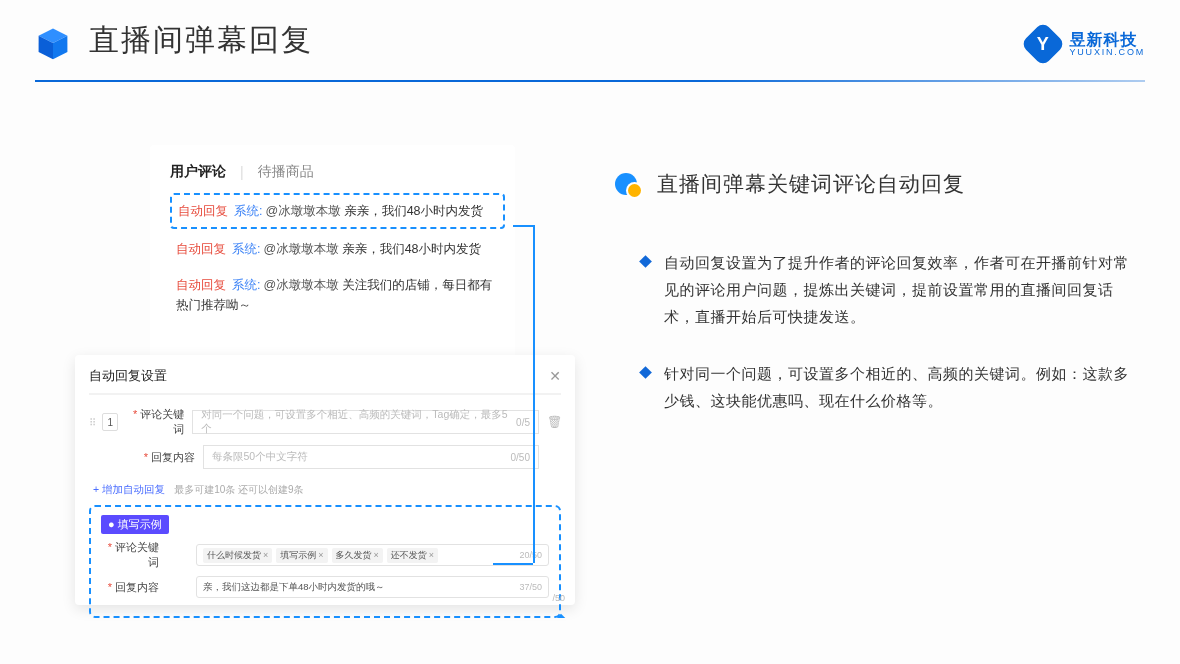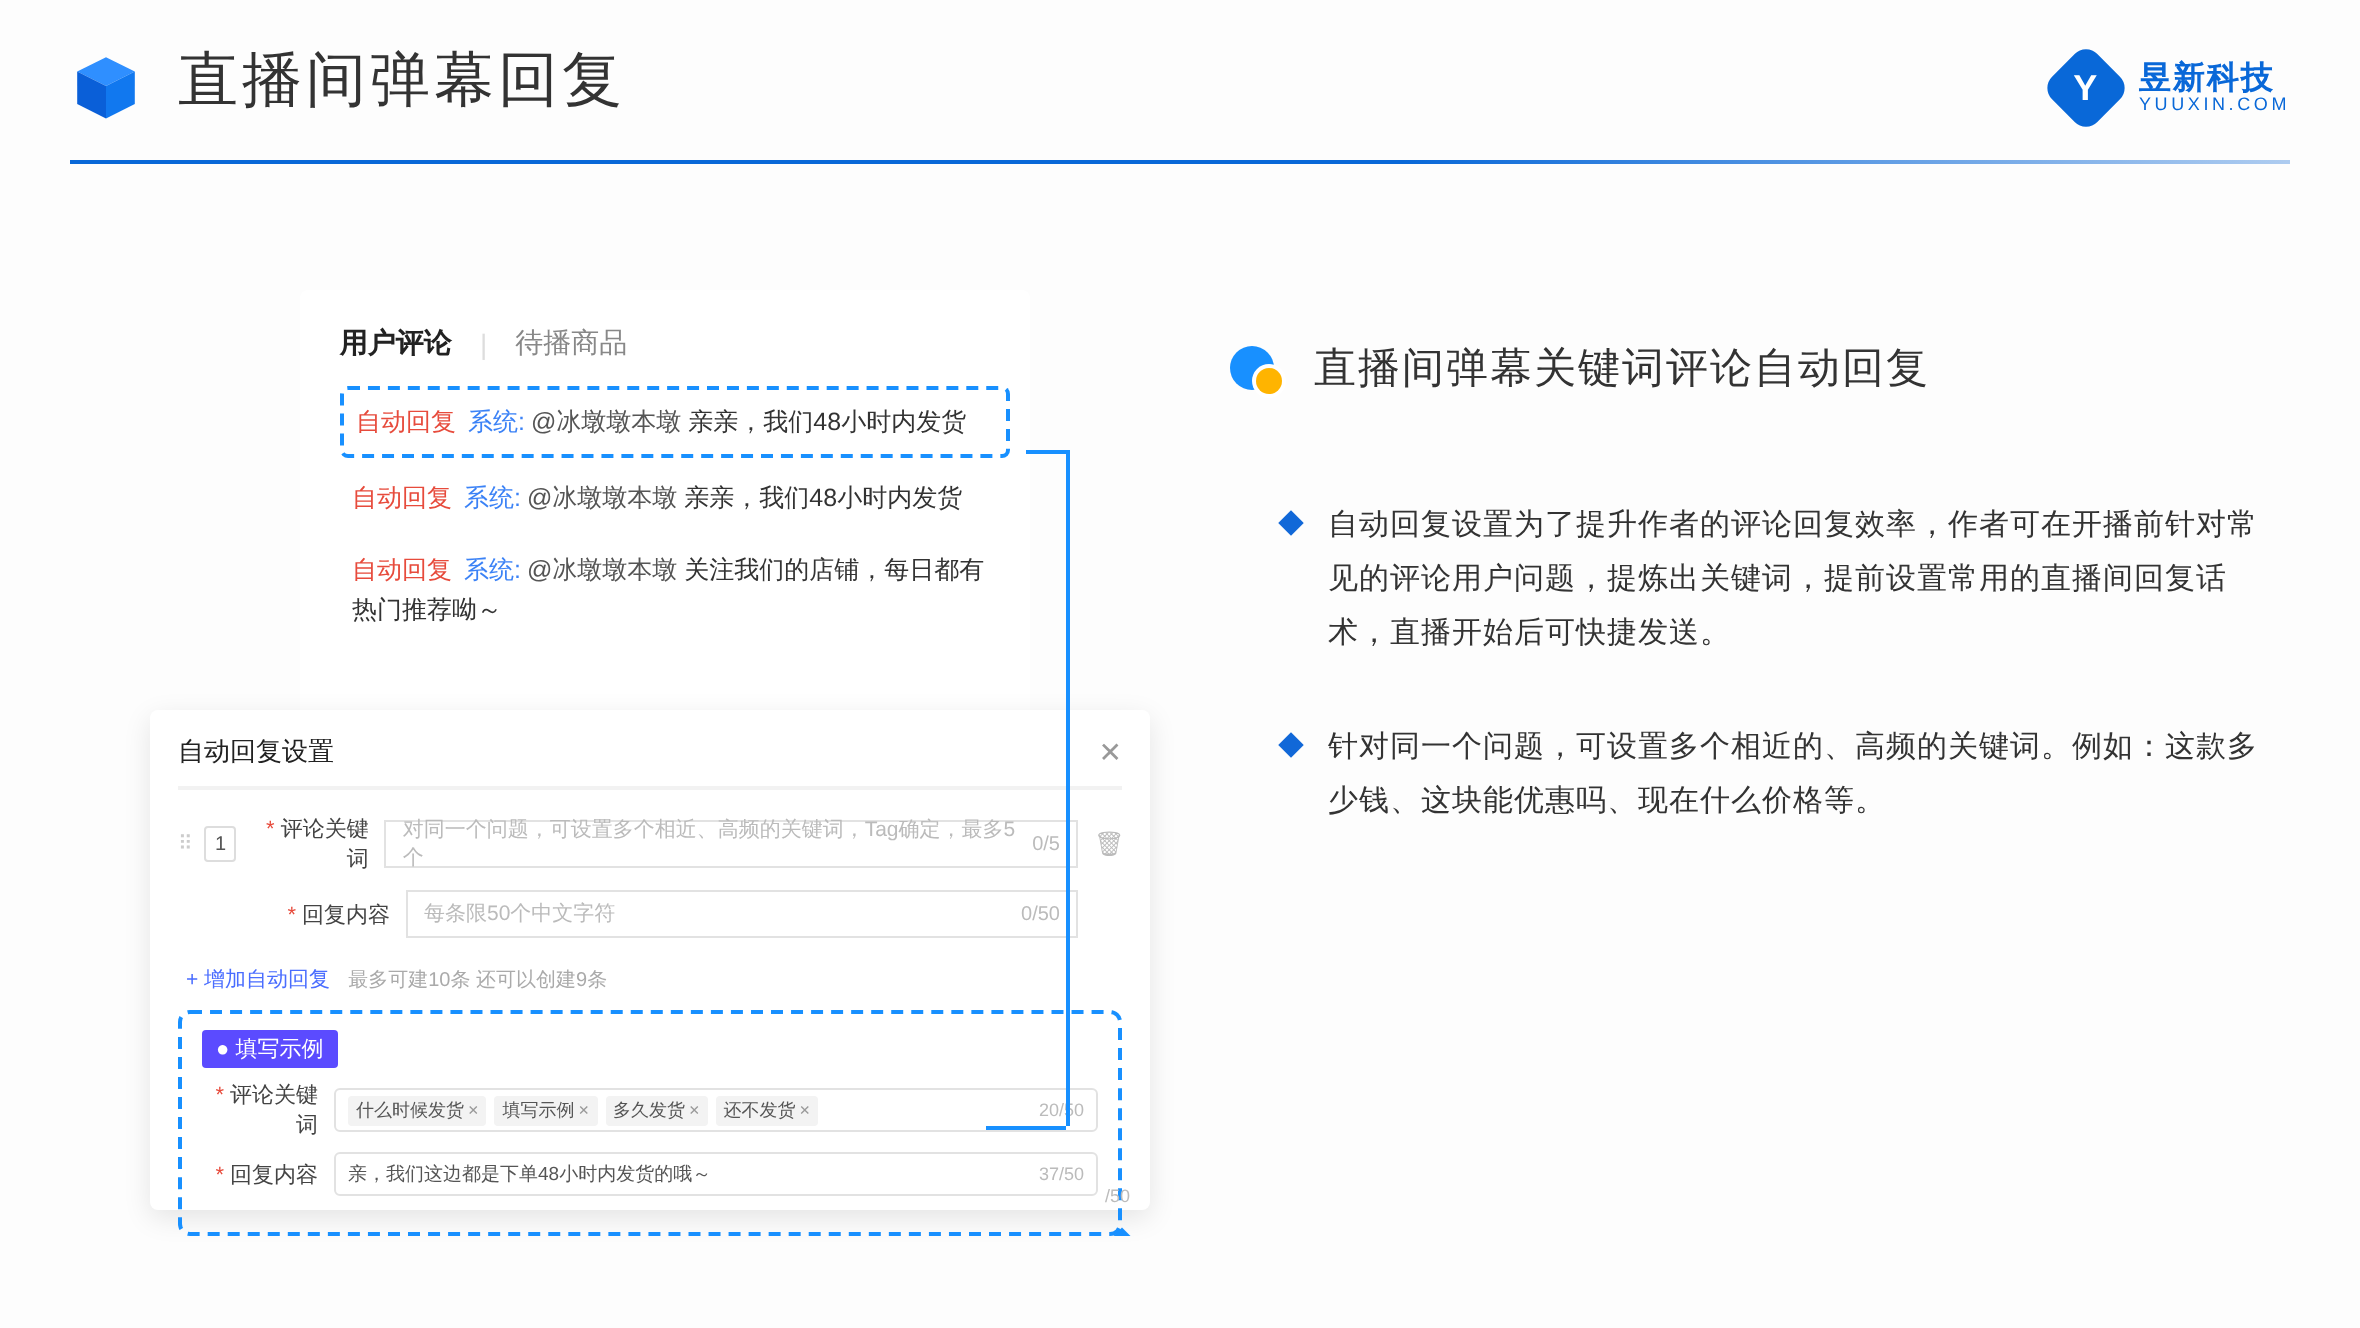--- a/index.html
+++ b/index.html
@@ -54,21 +54,21 @@
 .lab .req { color:#e74b3c; margin-right:3px; }
 .inp { flex:1; height:24px; border:1px solid #e2e2e2; border-radius:0; padding:0 8px; display:flex; align-items:center; justify-content:space-between; font-size:10.5px; color:#bbb; }
 .inp .cnt { color:#bbb; font-size:10px; }
 .trash { width:14px; height:14px; color:#bbb; font-size:12px; }
 
 .addlink { color:#4a6dff; font-size:10.5px; margin:6px 0 4px 4px; display:inline-block; }
 .hint { color:#aaa; font-size:10px; margin-left:6px; }
 
 .example { border:2px dashed #1890ff; border-radius:6px; padding:8px 10px 12px; margin-top:4px; position:relative; }
 .extag { display:inline-block; background:#5b4bff; color:#fff; font-size:11px; padding:2px 7px; border-radius:2px; margin-bottom:6px; }
-.tagbox { height:22px; border:1px solid #e2e2e2; border-radius:3px; padding:0 6px; display:flex; align-items:center; gap:4px; flex:1; font-size:9.5px; }
+.tagbox { height:22px; border:1px solid #e2e2e2; border-radius:3px; padding:0 6px; display:flex; align-items:center; gap:4px; flex:1; font-size:9.5px;margin-left:29px; }
 .tag { background:#f3f3f3; padding:1px 4px; border-radius:2px; color:#555; font-size:9px; }
 .tag .x { color:#999; margin-left:2px; }
 .tagbox .cnt { margin-left:auto; color:#bbb; font-size:9px; }
 .row2 { display:flex; align-items:center; gap:8px; margin-bottom:6px; }
 .arrow { position:absolute; bottom:-5px; right:-5px; width:0; height:0; border-left:6px solid transparent; border-top:6px solid #1890ff; transform:rotate(-45deg); }
 .outidx { position:absolute; right:10px; bottom:2px; color:#bbb; font-size:9px; }
 
 
 .connV { position:absolute; width:1.5px; background:#1890ff; }
 .connH { position:absolute; height:1.5px; background:#1890ff; }

